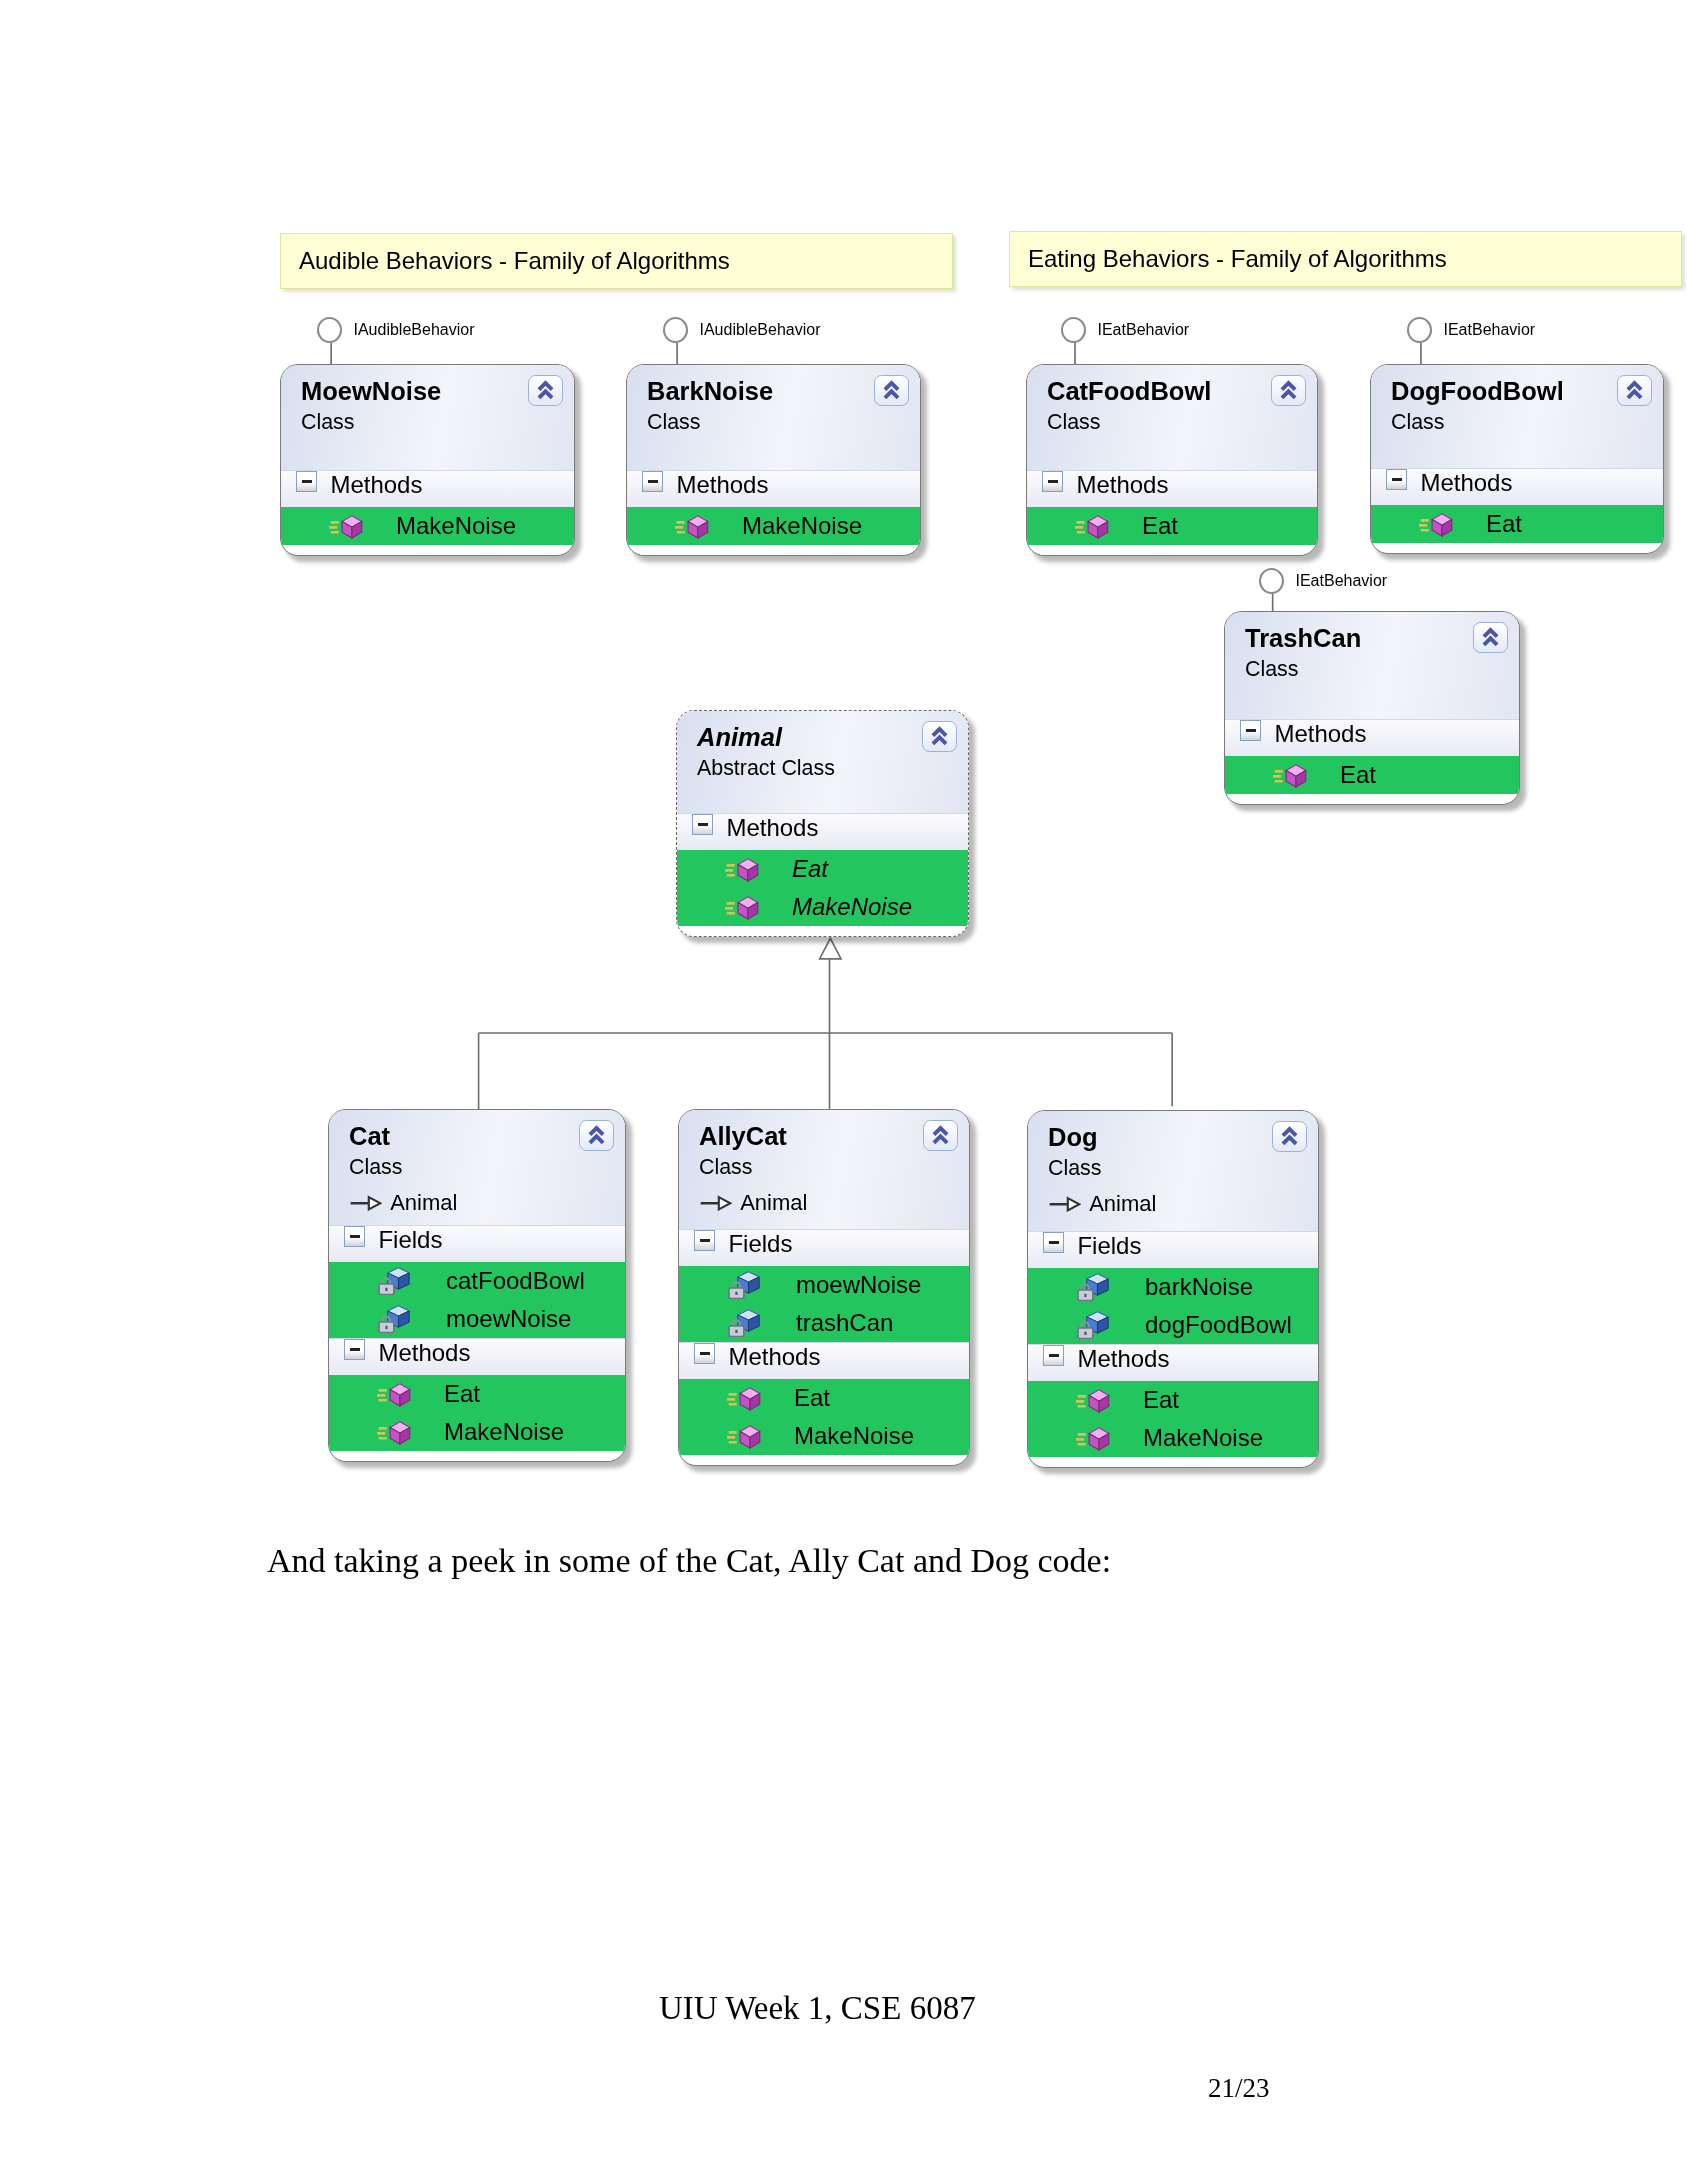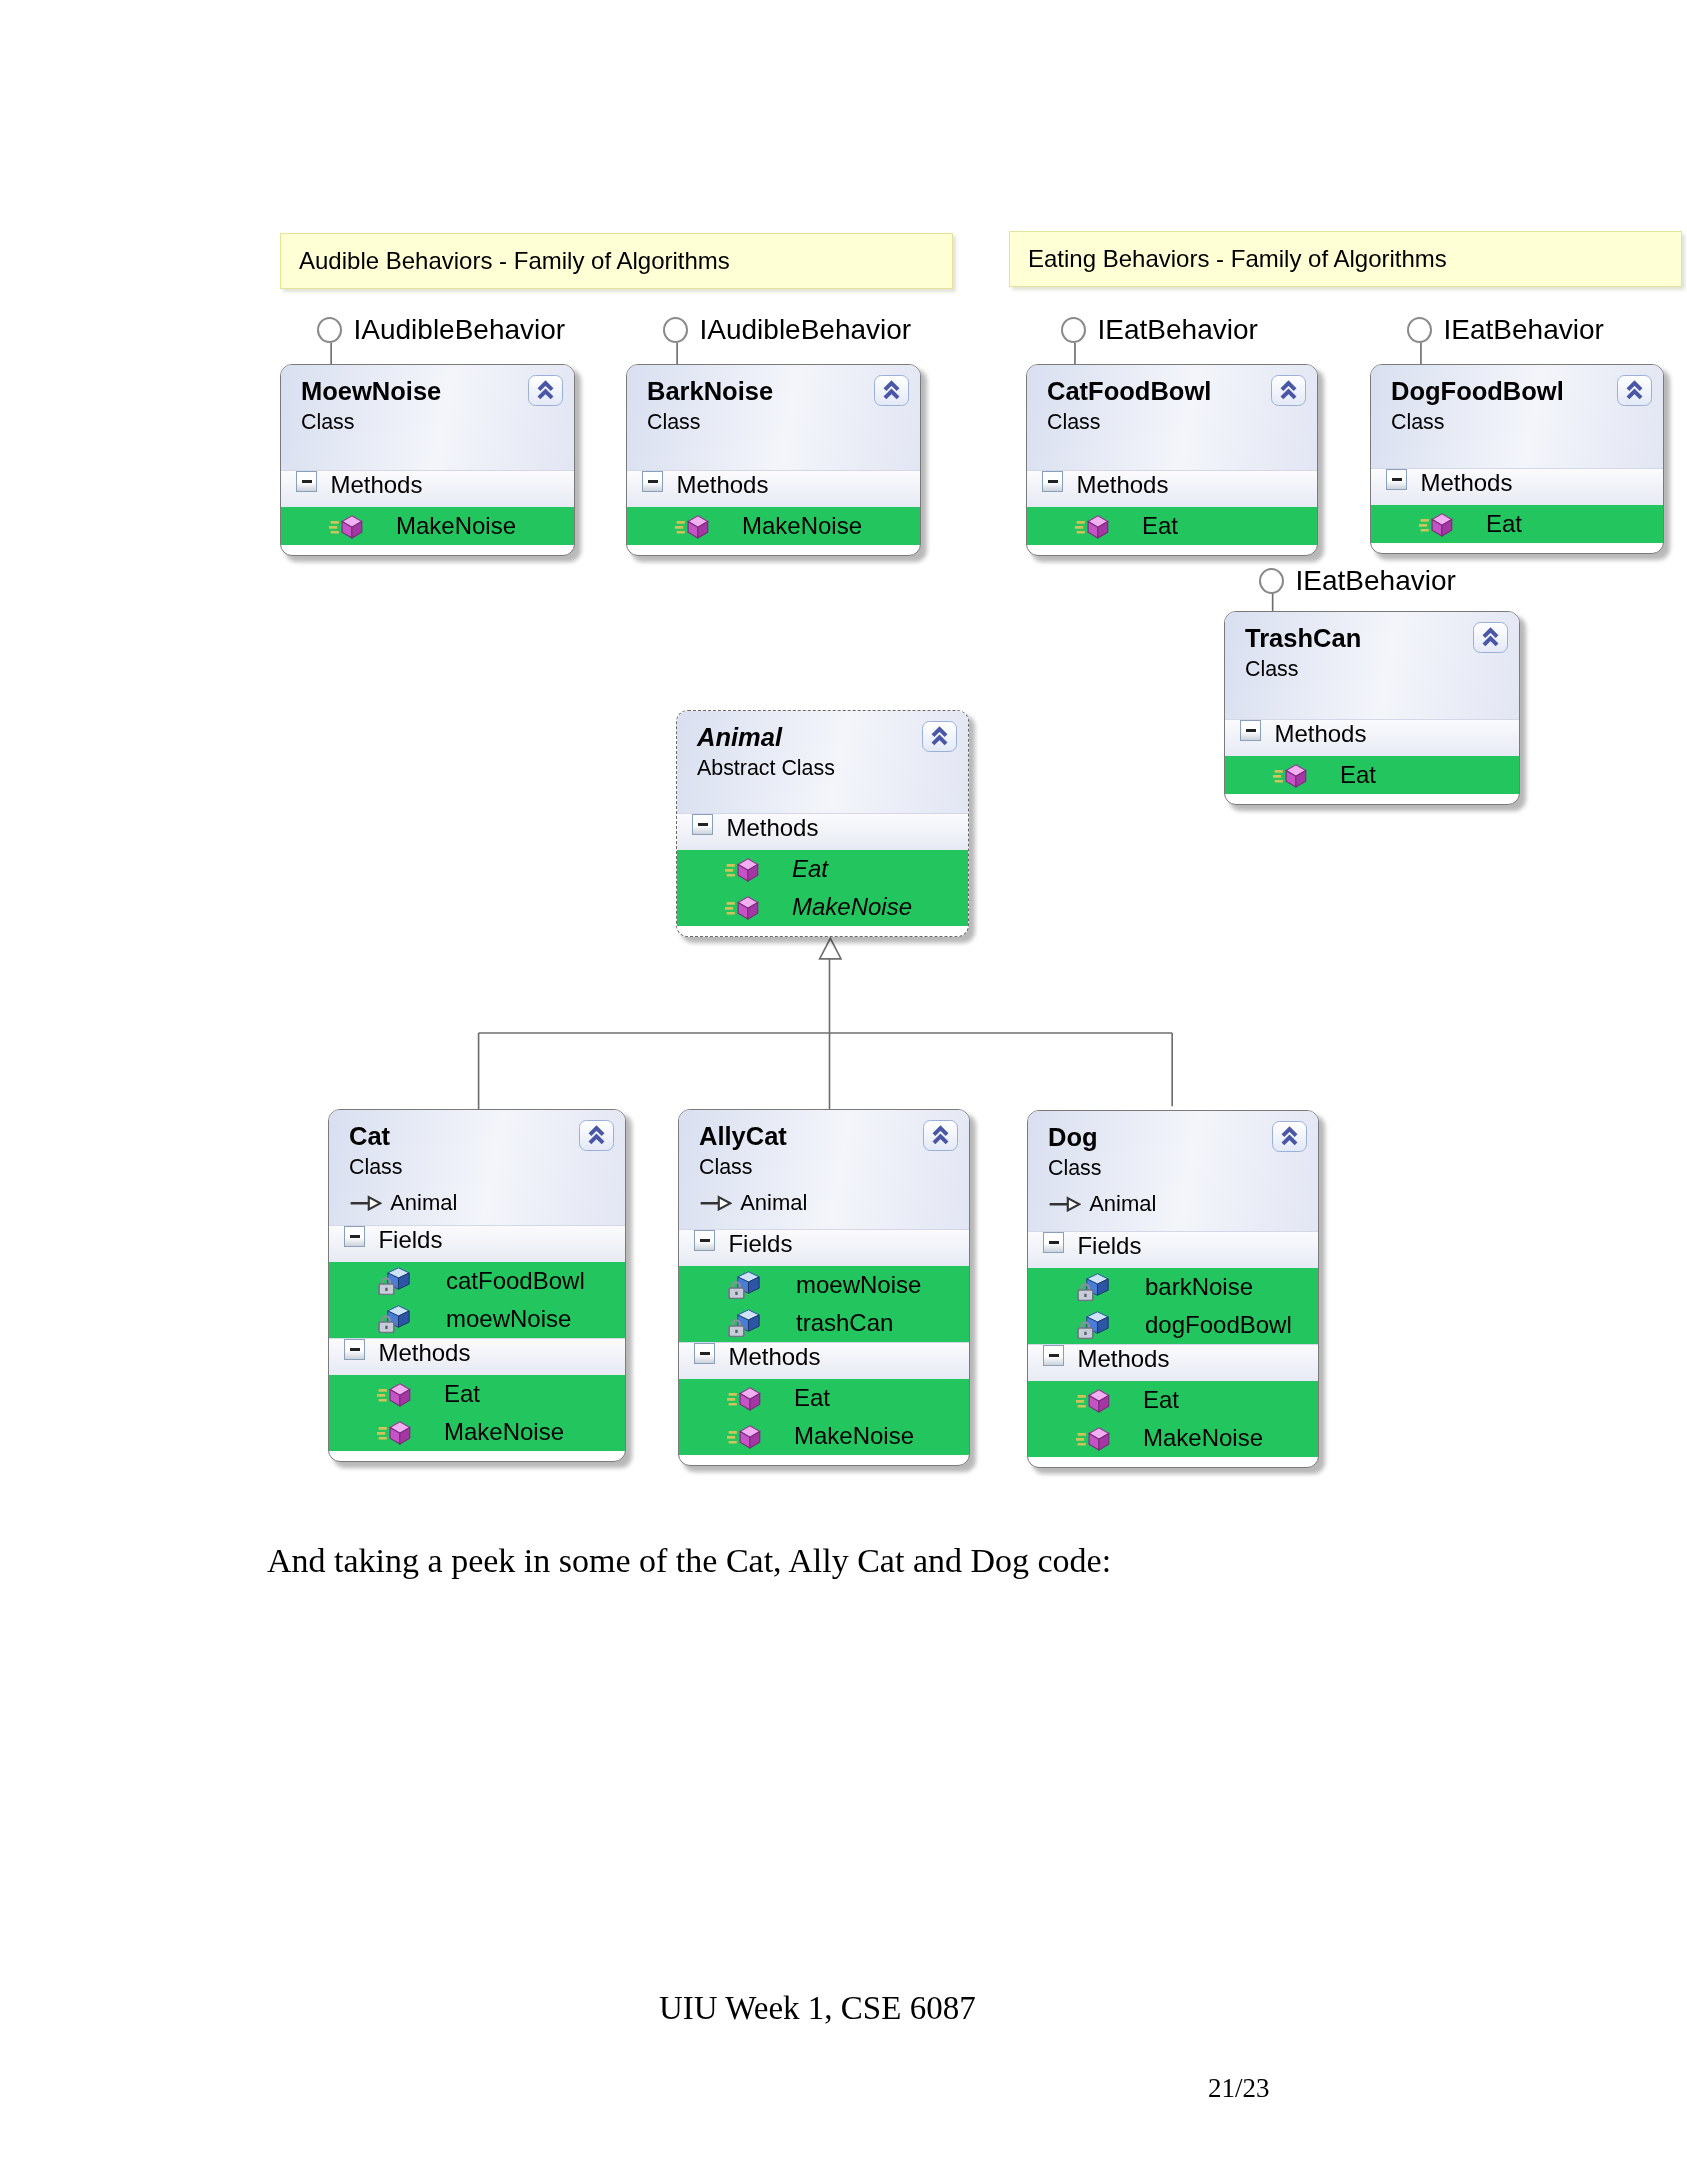--- a/index.html
+++ b/index.html
@@ -11,25 +11,25 @@
 
   
   .banner{position:absolute;background:#ffffd6;border:1.6px solid #e3e39a;
           box-shadow:3.3px 3.3px 3.3px rgba(140,140,100,.25);
           display:flex;align-items:center;padding-left:18px;font-size:24px;}
 
   
   .lolli{position:absolute;display:flex;align-items:center;gap:11.5px;height:28px;}
   .lolli-circle{width:25px;height:26px;border:2.5px solid #8a8a8a;border-radius:50%;
                 background:#fff;box-sizing:border-box;flex:0 0 auto;}
-  .lolli-label{font-size:28px;}
+  .lolli-label{font-size:16px;}
 
   
   .cls{position:absolute;display:flex;flex-direction:column;box-sizing:border-box;
-       background:#fff;border:1.6px solid #7a7a7a;border-radius:12px;
+       background:#fff;border:1.6px solid #7a7a7a;border-radius:18px;
        box-shadow:5.8px 5.8px 4.1px rgba(0,0,0,.28);overflow:hidden;padding-bottom:10px;}
   .cls.abstract{border-style:dashed;border-color:#686868;}
   .cls-hd{position:relative;flex:1 1 auto;
           background:linear-gradient(100deg,#d9dff0 0%,#f3f5fa 55%,#e2e6f3 100%);
           padding:11.5px 0 0 20px;}
   .cls-name{font-size:25.5px;font-weight:700;line-height:1.15;}
   .abstract .cls-name{font-style:italic;}
   .cls-kind{font-size:21.4px;margin-top:4px;}
   .base-row{display:flex;align-items:center;gap:8.2px;margin-top:10px;font-size:22px;}
   .chev{position:absolute;top:10px;right:11.5px;width:35px;height:31px;

